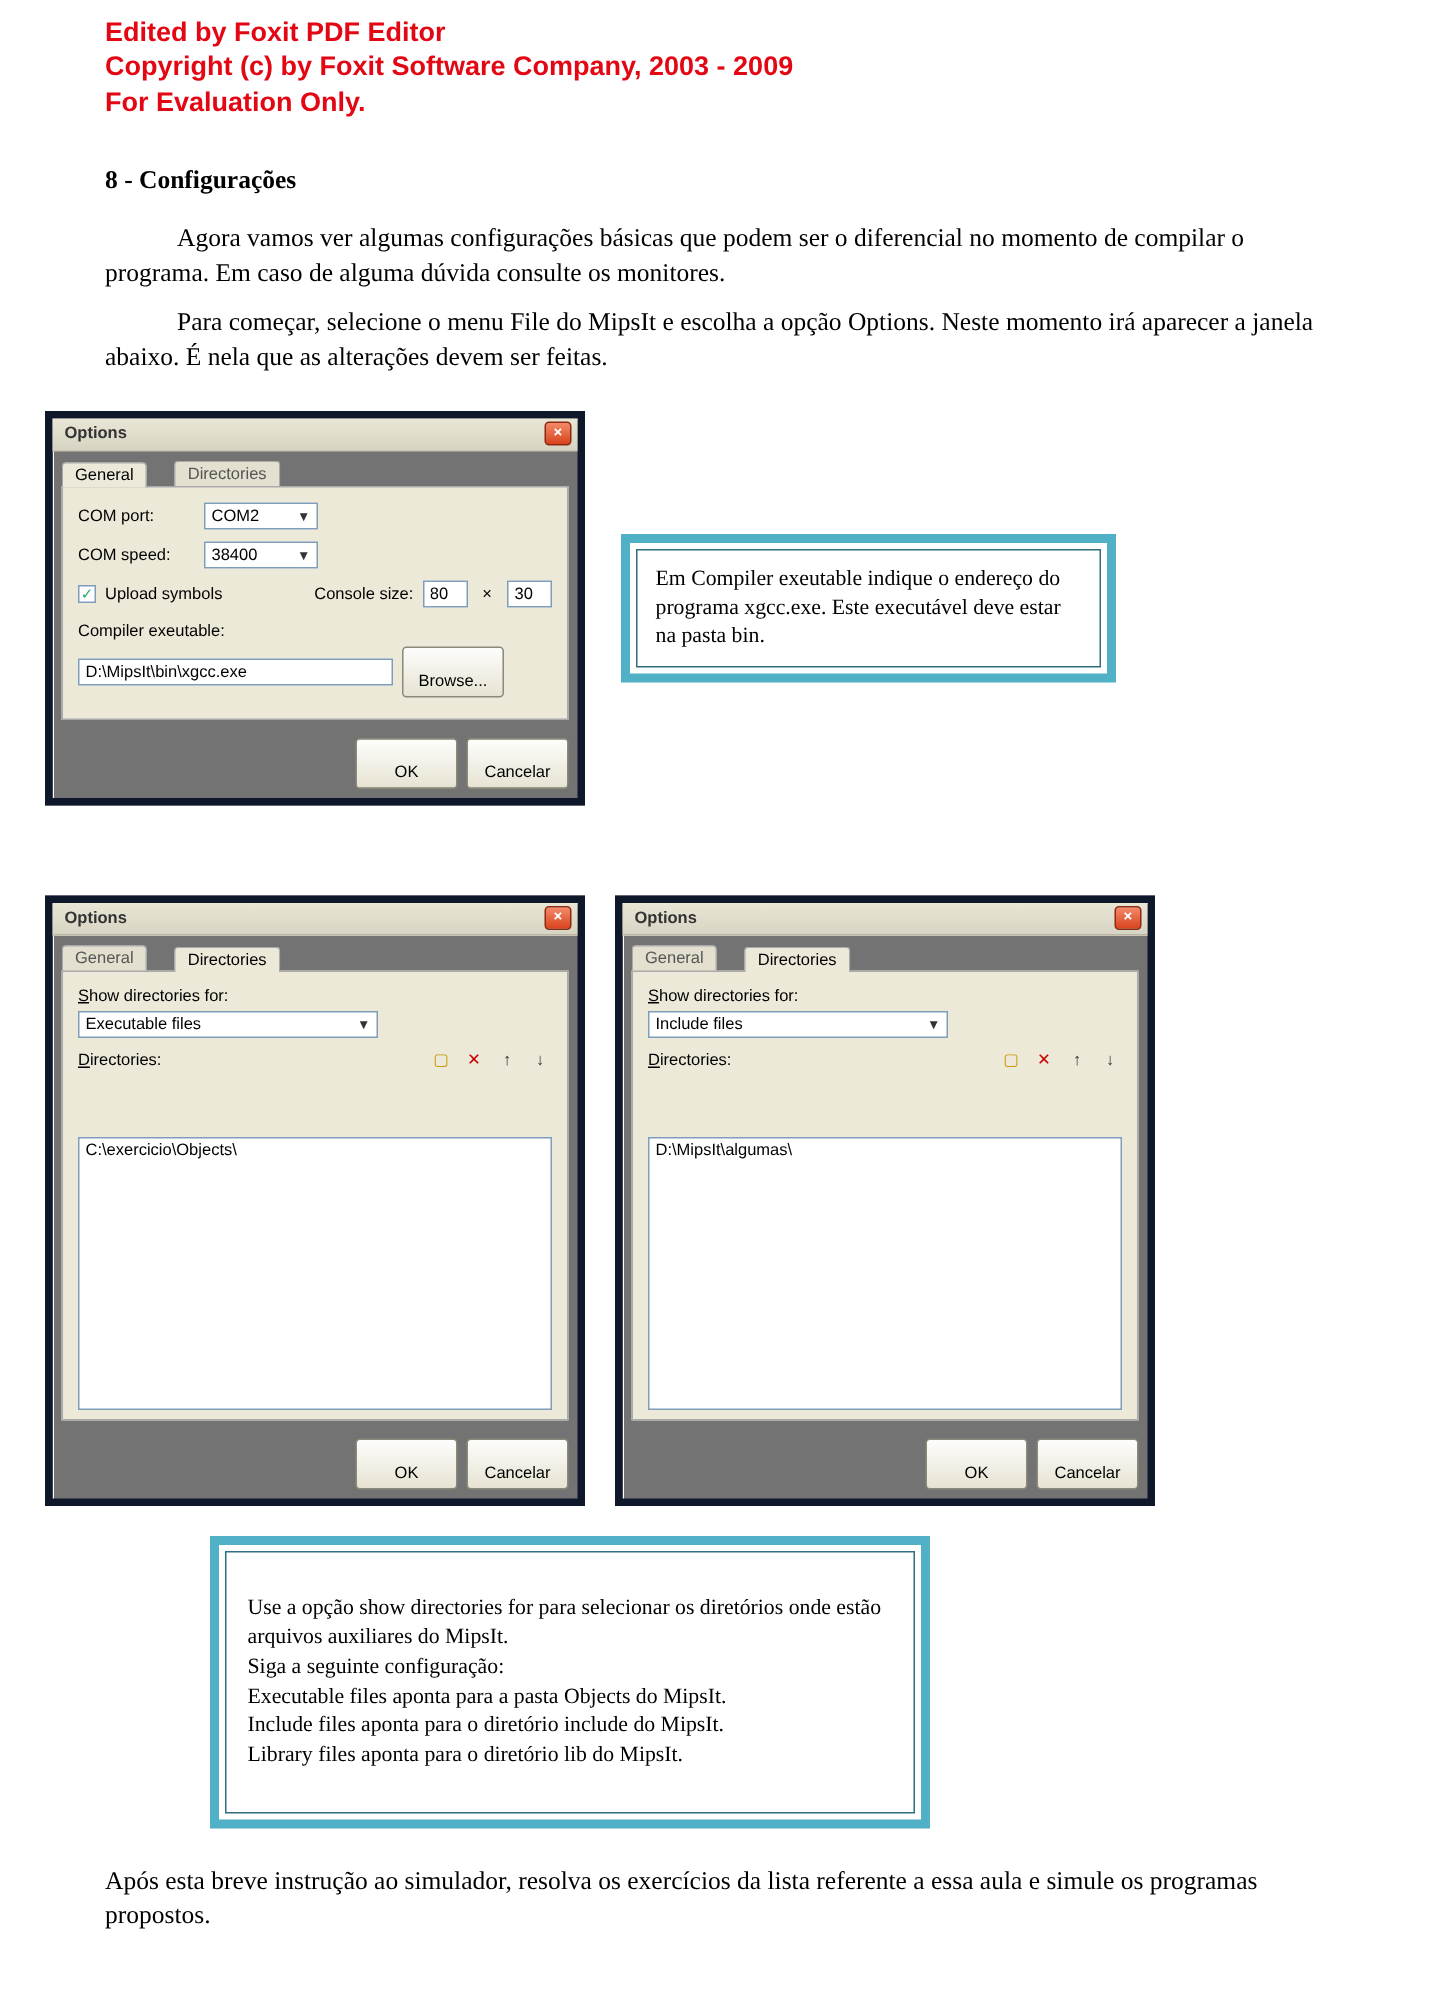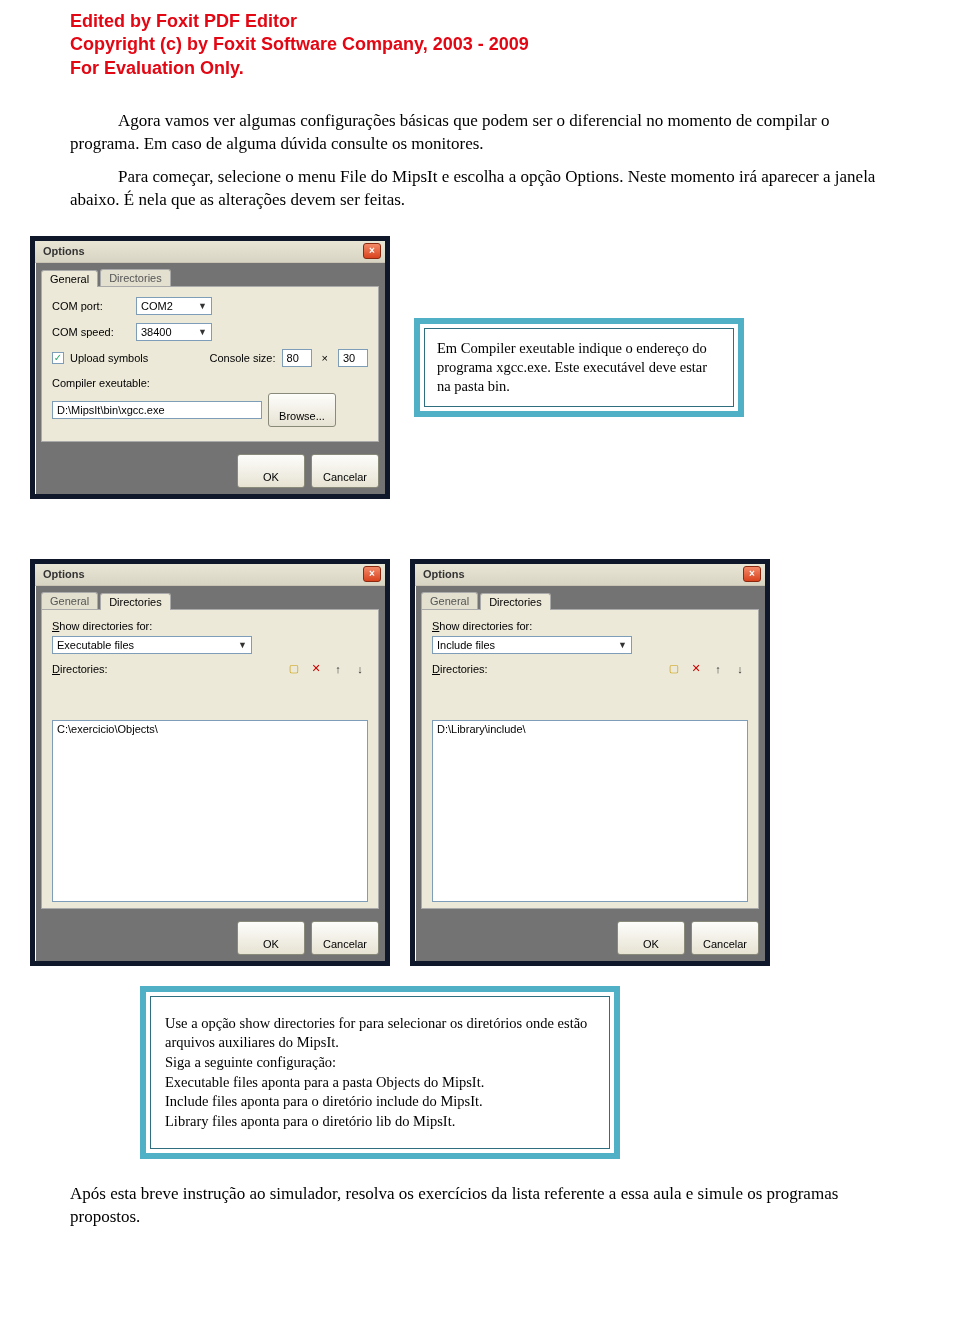--- a/index.html
+++ b/index.html
@@ -49,21 +49,21 @@
   .closebtn {
     width: 18px; height: 16px;
     background: linear-gradient(#f38a69, #d9431e);
     border: 1px solid #8a2a10;
     border-radius: 3px;
     color: #fff;
     font-size: 10px; line-height: 14px;
     text-align: center;
     cursor: pointer;
   }
-  .tabs { display: flex; gap: 2px; padding: 6px 6px 0 6px; }
+  .tabs { display: flex; gap: 18px; padding: 6px 6px 0 6px; }
   .tab {
     padding: 2px 8px;
     background: #ece9d8;
     border: 1px solid #aaa;
     border-bottom: none;
     border-radius: 3px 3px 0 0;
     font-size: 11px;
     cursor: pointer;
   }
   .tab.inactive { background: #e3e0cf; color:#555; }
@@ -121,37 +121,38 @@
     line-height: 1.3;
   }
   .callout2 {
     border: 6px solid #4fb0c6;
     padding:4px; background:#fff;
     margin: 10px 0 24px 70px;
     width: 480px;
   }
   .callout2 .inner {
     border: 1.5px solid #2f6e7f;
-    padding: 17px 14px;
+    padding: 28px 14px;
     font-family:"Times New Roman", serif;
     font-size:14.5px; line-height:1.35;
   }
   .underline-letter { text-decoration: underline; }
 </style>
 </head>
 <body>
 
 <div class="page">
 
   <div class="watermark">
     <div>Edited by Foxit PDF Editor</div>
     <div>Copyright (c) by Foxit Software Company, 2003 - 2009</div>
     <div>For Evaluation Only.</div>
   </div>
 
+  <div class="section-title">8 - Configurações</div>
 
   <div class="body-text indent">Agora vamos ver algumas configurações básicas que podem ser o diferencial no momento de compilar o programa. Em caso de alguma dúvida consulte os monitores.</div>
   <div class="body-text indent">Para começar, selecione o menu File do MipsIt e escolha a opção Options. Neste momento irá aparecer a janela abaixo. É nela que as alterações devem ser feitas.</div>
 
   <div class="row1">
 
     <div class="dlg">
       <div class="titlebar">
         <span>Options</span>
         <div class="closebtn">×</div>
@@ -260,21 +261,21 @@
         <div class="dirlabelrow">
           <span><span class="underline-letter">D</span>irectories:</span>
           <div class="toolbar-icons">
             <div class="ticon new">▢</div>
             <div class="ticon del">✕</div>
             <div class="ticon arrow">↑</div>
             <div class="ticon arrow">↓</div>
           </div>
         </div>
         <div class="listbox">
-          <div>D:\Library\include\</div>
+          <div>D:\MipsIt\algumas\</div>
         </div>
       </div>
       <div class="btnbar">
         <button class="btn">OK</button>
         <button class="btn">Cancelar</button>
       </div>
     </div>
   </div>
 
   <div class="callout2">

